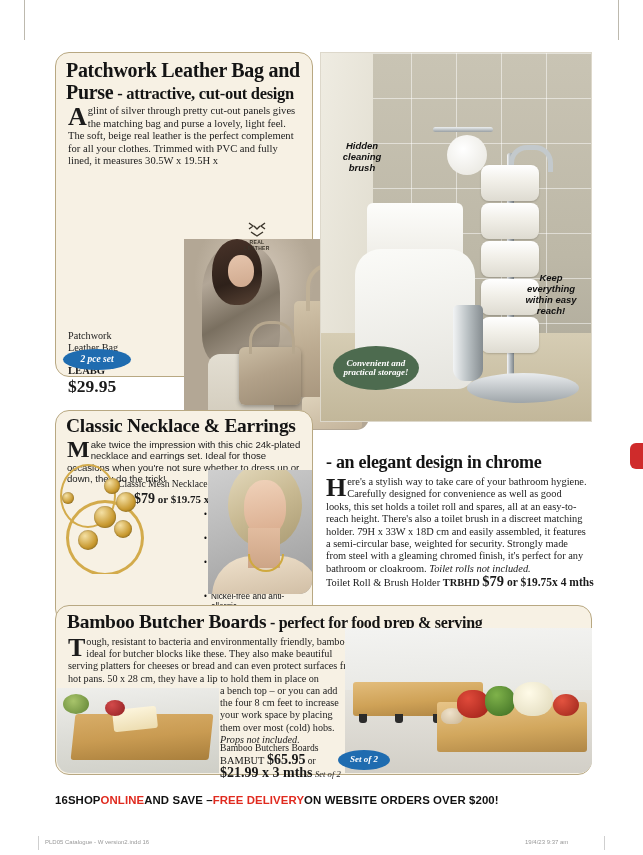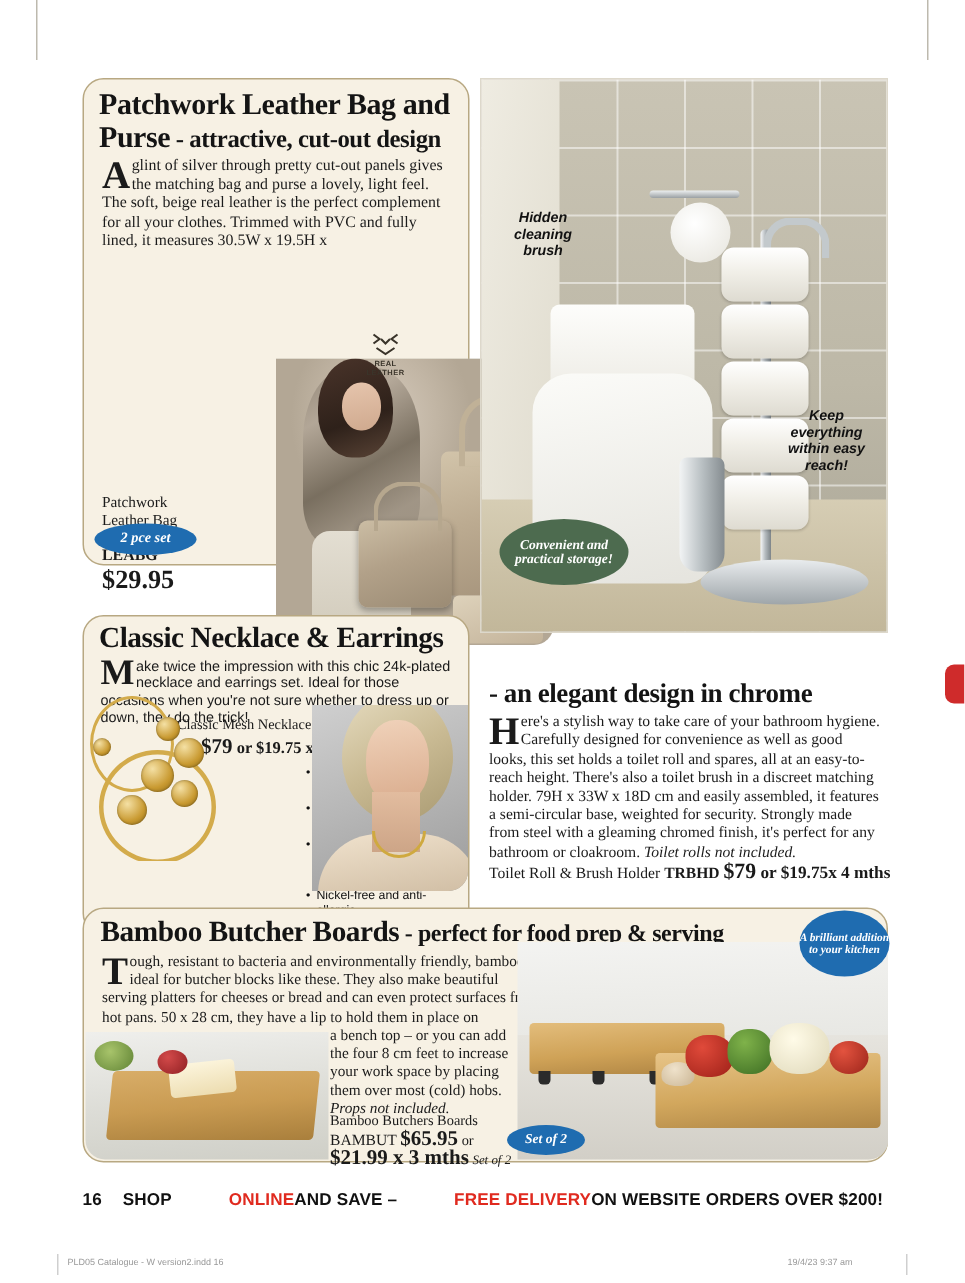--- a/index.html
+++ b/index.html
@@ -669,22 +669,22 @@
     left: 55px; top: 789px;
     width: 540px; height: 22px;
     font-family: "Liberation Sans", sans-serif;
     font-weight: bold;
     font-size: 11.4px;
     letter-spacing: .1px;
     color: #111;
     display: flex;
     align-items: center;
   }
-  #footer-bar .pageno { margin-right: 14px; }
-  .red { color: #e02a1f; margin-left: 38px; }
+  #footer-bar .pageno { }
+  .red { color: #e02a1f; }
 
   #imprint-left {
     position: absolute;
     left: 45px; top: 839px;
     font-family: "Liberation Sans", sans-serif;
     font-size: 6px;
     color: #999;
   }
   #imprint-right {
     position: absolute;
@@ -877,21 +877,20 @@
     </div>
     <div class="board-b"></div>
     <div class="veg-mush"></div>
     <div class="veg-pepper"></div>
     <div class="veg-green"></div>
     <div class="veg-cauli"></div>
     <div class="veg-toms"></div>
   </div>
 
   <div class="badge-oval" id="badge-setof2">Set of 2</div>
-  <div class="badge-oval" id="badge-brilliant">A brilliant addition to your kitchen</div>
 
   <div id="footer-bar">
     <span class="pageno">16</span>
     <span>SHOP </span>
     <span class="red">ONLINE</span>
     <span> AND SAVE – </span>
     <span class="red">FREE DELIVERY</span>
     <span> ON WEBSITE ORDERS OVER $200!</span>
   </div>
 

